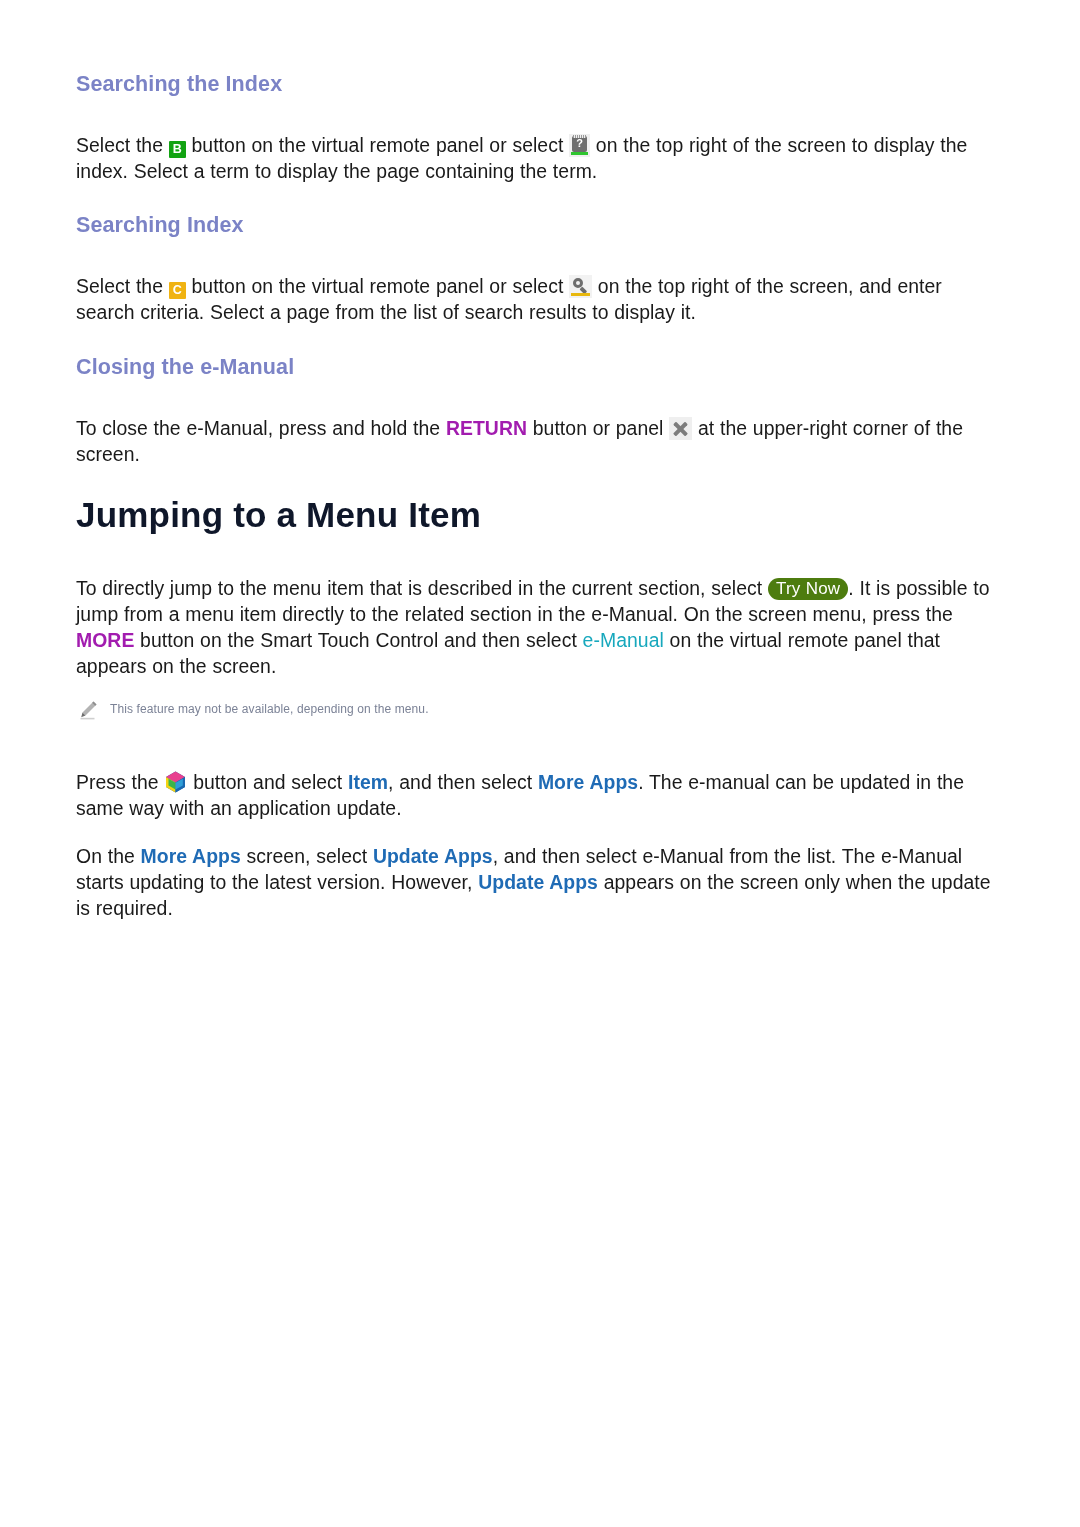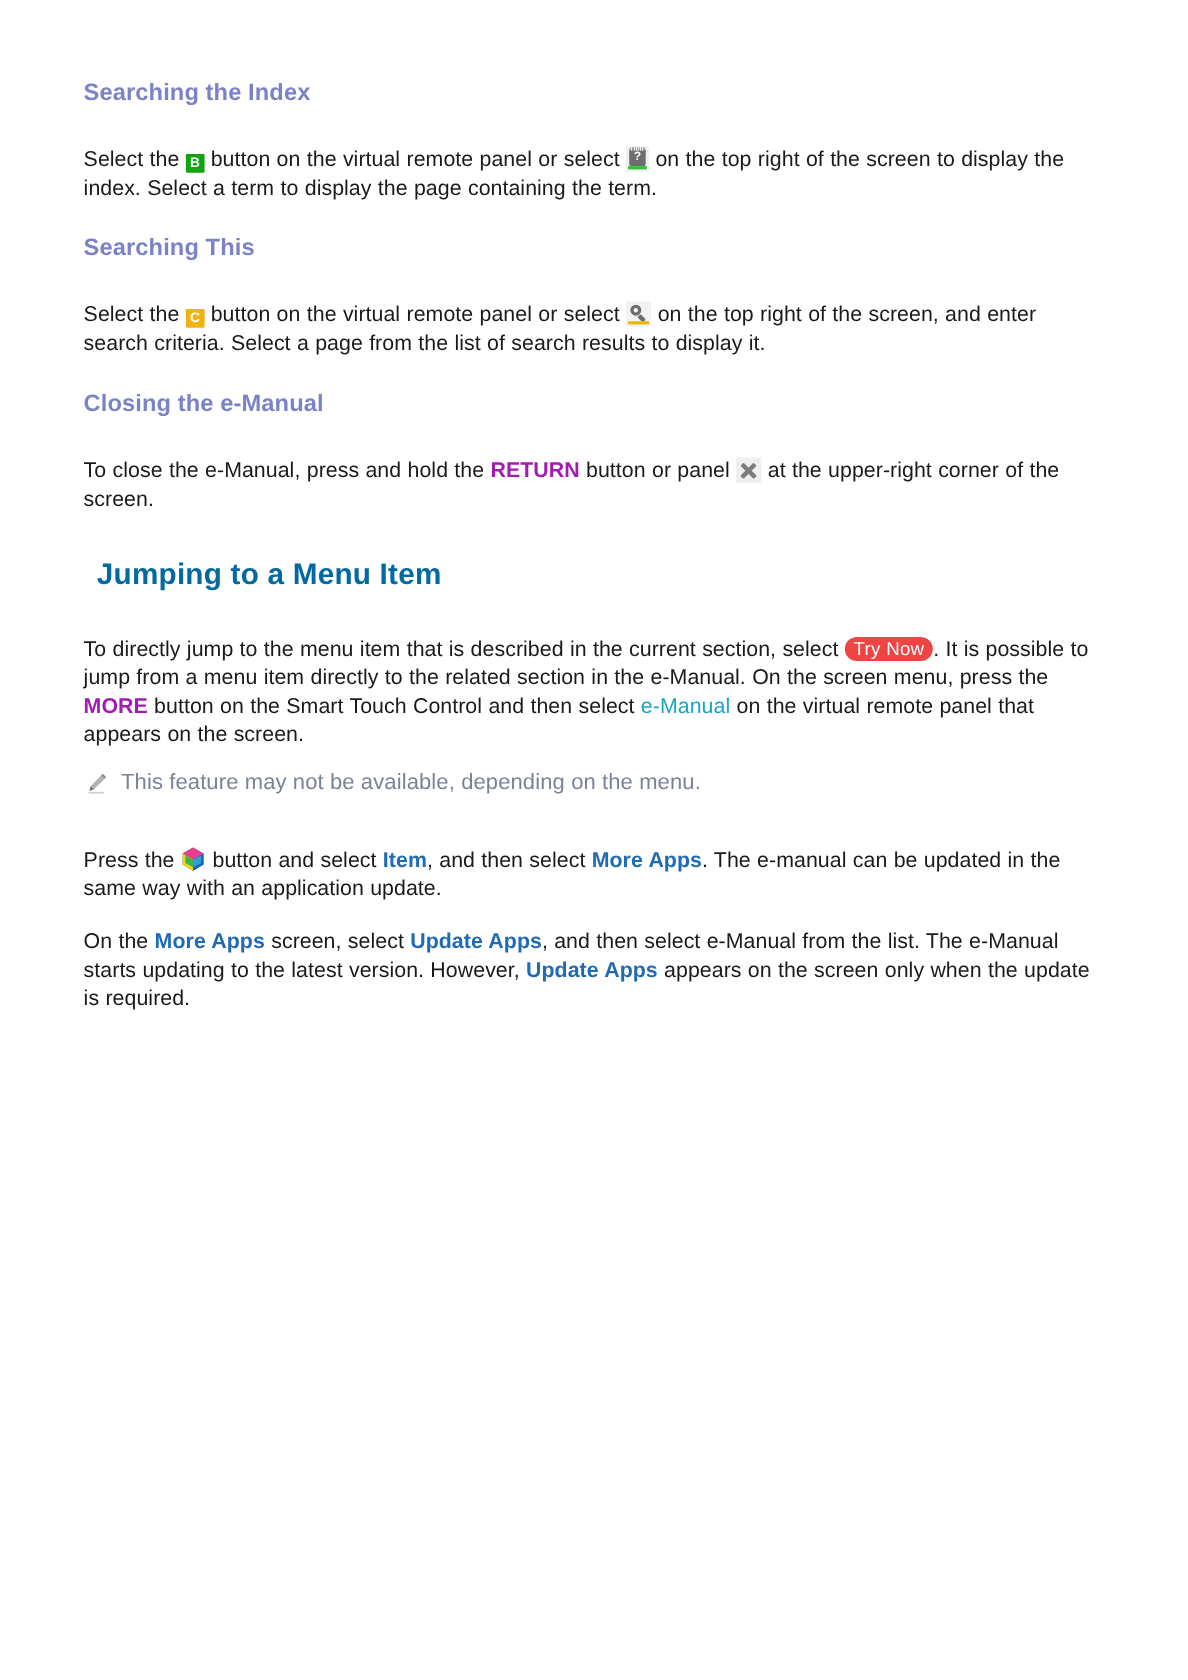--- a/index.html
+++ b/index.html
@@ -32,24 +32,24 @@
   
   h2.sub-heading {
     font-size: 21.5px;
     font-weight: bold;
     color: #7b83c6;
     margin: 0;
     letter-spacing: 0.1px;
     line-height: 1.2;
   }
   h1.main-heading {
-    font-size: 27px;
-    font-weight: bold;
-    color: #0369a1;
-    margin: 12px;
+    font-size: 35px;
+    font-weight: bold;
+    color: #0f172a;
+    margin: 0;
     letter-spacing: 0.2px;
     line-height: 1.2;
   }
 
   
   p.body {
     font-size: 19.4px;
     line-height: 26px;
     color: #1a1a1a;
     margin: 0;
@@ -66,21 +66,21 @@
     color: #17a8bd;
   }
   .lnk-blue {
     color: #1f6bb5;
     font-weight: bold;
   }
 
   
   .pill-trynow {
     display: inline-block;
-    background: #ef4444;
+    background: #4d7c0f;
     color: #ffffff;
     border-radius: 11px;
     padding: 1px 8px 2px 8px;
     font-size: 17px;
     line-height: 19px;
     vertical-align: 1px;
     letter-spacing: 0.2px;
     white-space: nowrap;
   }
 
@@ -205,37 +205,37 @@
     gap: 10px;
   }
   .note-icon {
     width: 24px;
     height: 24px;
     flex: 0 0 24px;
     position: relative;
     margin-top: 1px;
   }
   .note-text {
-    font-size: 20px;
+    font-size: 12px;
     line-height: 24px;
     color: #7b8296;
     letter-spacing: 0.1px;
   }
 </style>
 </head>
 <body>
 
 <div class="page">
   <div class="content" id="content-root">
       <div style="position: absolute; left: 0px; width: 922px; top: 72px;">
         <h2 class="sub-heading">Searching the Index</h2>
         <p class="body" style="margin-top: 34px;"><span>Select the </span><span class="keybtn green">B</span><span> button on the virtual remote panel or select </span><span class="glyph icon-index"><span class="body-box"></span><span class="ridge"></span><span class="qm">?</span><span class="underline"></span></span><span> on the top right of the screen to display the index. Select a term to display the page containing the term.</span></p>
       </div>
       <div style="position: absolute; left: 0px; width: 922px; top: 213px;">
-        <h2 class="sub-heading">Searching This</h2>
+        <h2 class="sub-heading">Searching Index</h2>
         <p class="body" style="margin-top: 34px;"><span>Select the </span><span class="keybtn yellow">C</span><span> button on the virtual remote panel or select </span><span class="glyph icon-search"><span class="ring"></span><span class="handle"></span><span class="underline"></span></span><span> on the top right of the screen, and enter search criteria. Select a page from the list of search results to display it.</span></p>
       </div>
       <div style="position: absolute; left: 0px; width: 922px; top: 355px;">
         <h2 class="sub-heading">Closing the e-Manual</h2>
         <p class="body" style="margin-top: 34px;"><span>To close the e-Manual, press and hold the </span><span class="lnk-teal">RETURN</span><span> button or panel </span><span class="glyph icon-close"><span class="bar a"></span><span class="bar b"></span></span><span> at the upper-right corner of the screen.</span></p>
       </div>
       <div style="position: absolute; left: 0px; width: 922px; top: 494px;">
         <h1 class="main-heading">Jumping to a Menu Item</h1>
         <p class="body" style="margin-top: 39px;"><span>To directly jump to the menu item that is described in the current section, select </span><span class="pill-trynow">Try Now</span><span>. It is possible to jump from a menu item directly to the related section in the e-Manual. On the screen menu, press the </span><span class="lnk-teal">MORE</span><span> button on the Smart Touch Control and then select </span><span class="lnk-teal-reg">e-Manual</span><span> on the virtual remote panel that appears on the screen.</span></p>
         <div class="note-row" style="margin-top: 18px;">

